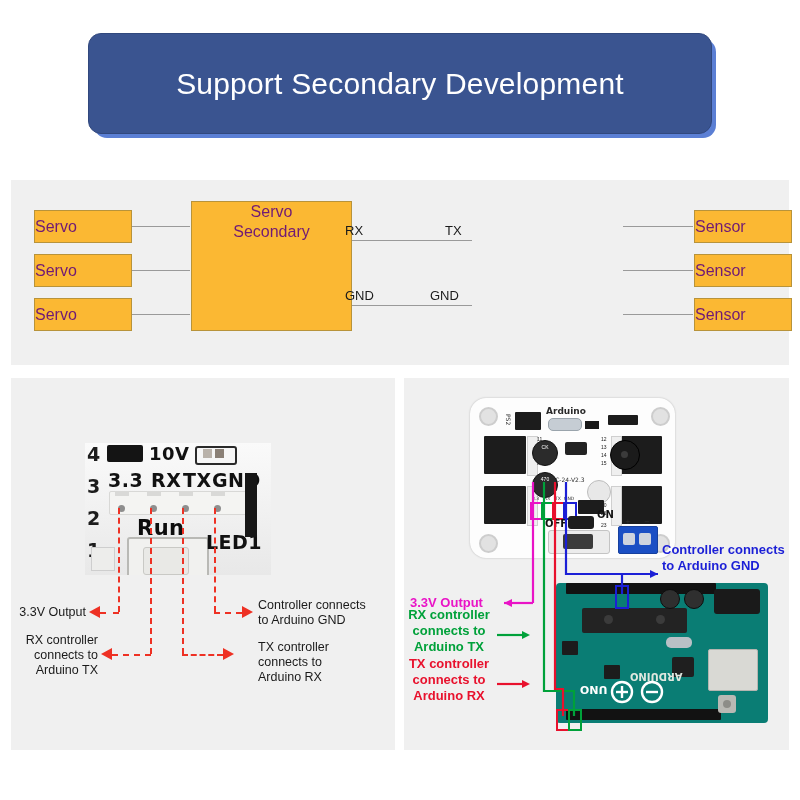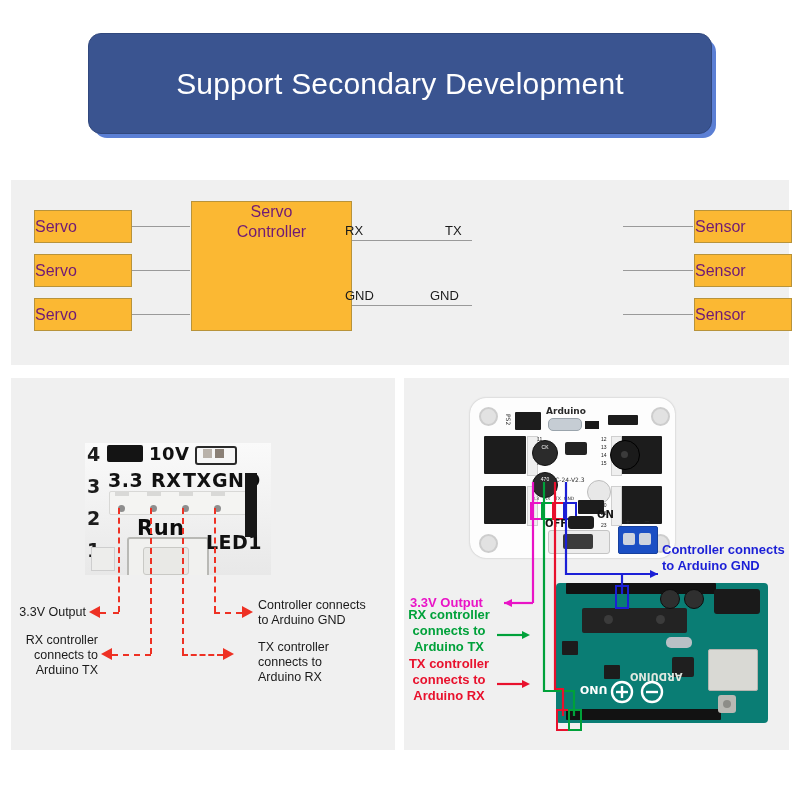--- a/index.html
+++ b/index.html
@@ -96,21 +96,21 @@
   </div>
   <div class="blk small" style="left:11px;top:74px;">
     <span>Servo</span>
   </div>
   <div class="blk small" style="left:11px;top:118px;">
     <span>Servo</span>
   </div>
 
   <div class="blk big" style="left:168px;top:21px;width:161px;height:130px;flex-direction:column;">
     <span>Servo</span>
-    <span>Controller</span>
+    <span>Secondary</span>
   </div>
 
 
   <div class="blk small" style="left:671px;top:30px;">
     <span>Sensor</span>
   </div>
   <div class="blk small" style="left:671px;top:74px;">
     <span>Sensor</span>
   </div>
   <div class="blk small" style="left:671px;top:118px;">

